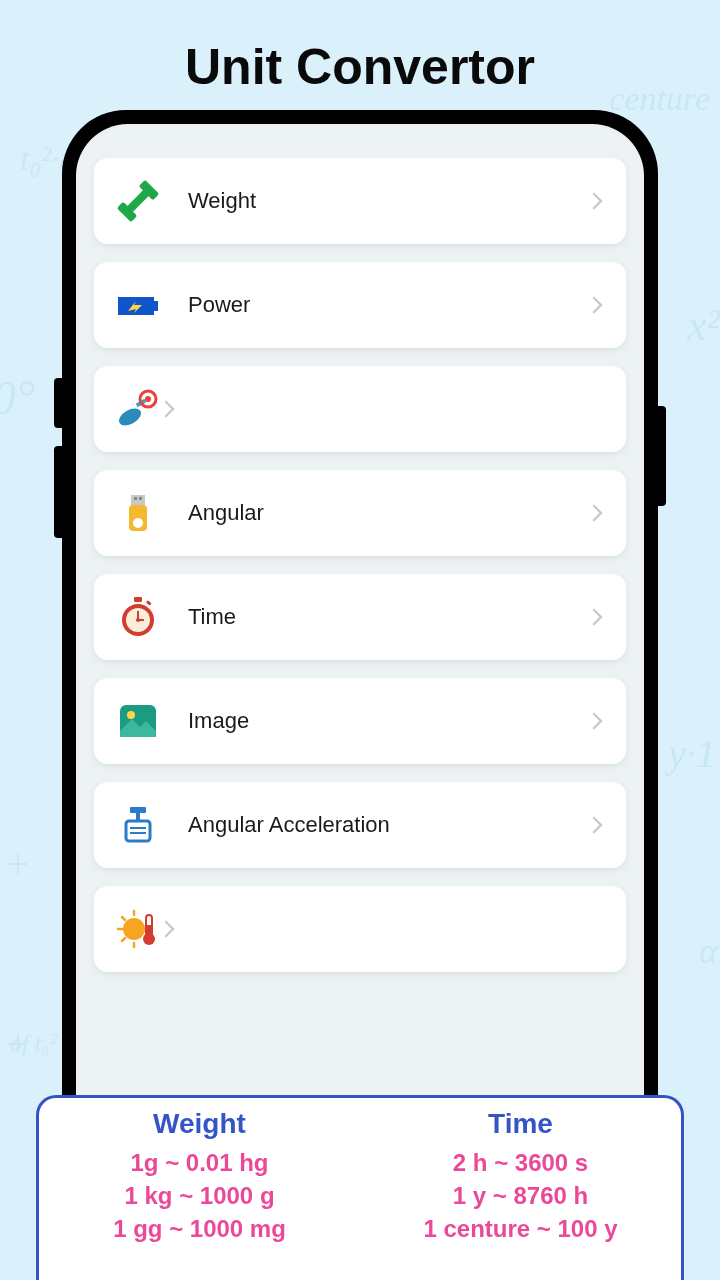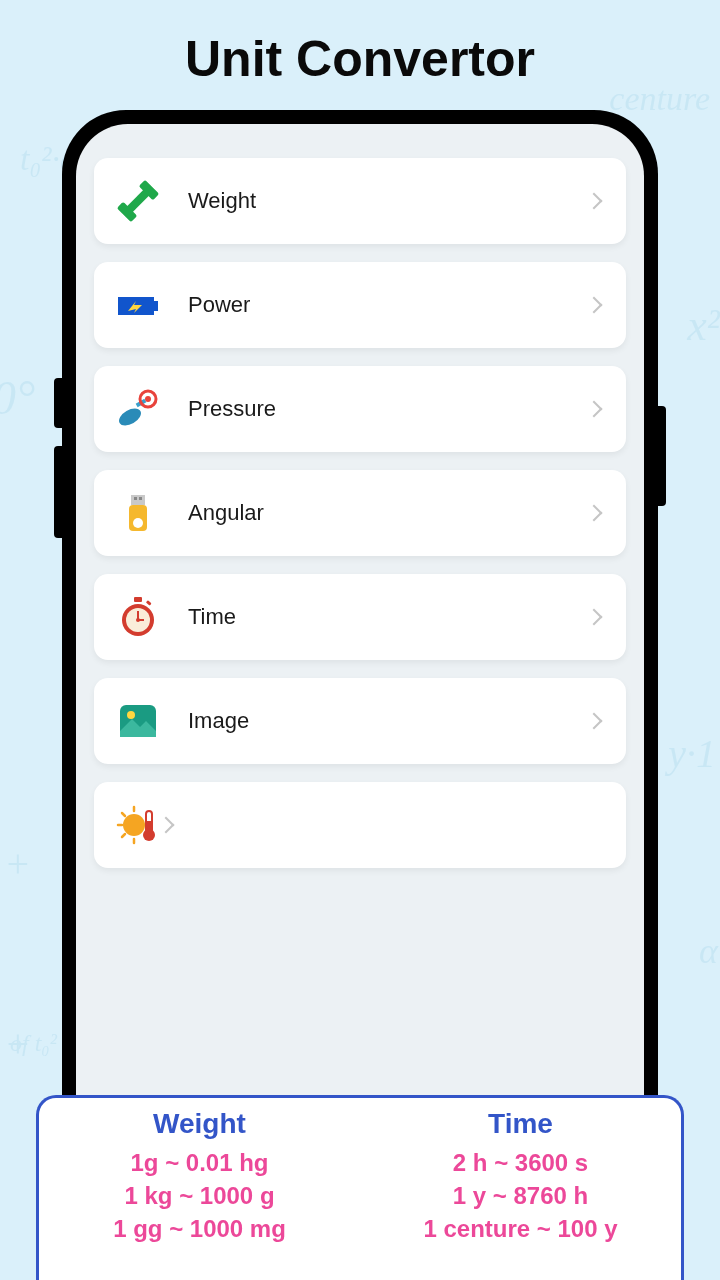--- a/index.html
+++ b/index.html
@@ -18,21 +18,21 @@
       color: #6ab5d8;
       font-family: 'Georgia', serif;
       font-style: italic;
     }
     .bg-math span { position: absolute; }
     .page-title {
       text-align: center;
       font-size: 50px;
       font-weight: 600;
       color: #0a0a0a;
-      padding-top: 30px;
+      padding-top: 38px;
       position: relative;
       z-index: 2;
     }
     .phone-frame {
       position: absolute;
       top: 110px;
       left: 50%;
       transform: translateX(-50%);
       width: 596px;
       height: 1060px;
@@ -172,21 +172,20 @@
 
     <div class="list-item">
       <div class="list-icon">
         <svg viewBox="0 0 44 44" width="44" height="44">
           <ellipse cx="14" cy="30" rx="12" ry="7" fill="#2a8bb8" transform="rotate(-30 14 30)"></ellipse>
           <rect x="20" y="14" width="10" height="4" fill="#3aa0cc" transform="rotate(-30 25 16)"></rect>
           <circle cx="32" cy="12" r="8" fill="none" stroke="#e8433c" stroke-width="3"></circle>
           <circle cx="32" cy="12" r="3" fill="#e8433c"></circle>
         </svg>
       </div>
-      <span class="list-label">Pressure</span>
       <span class="chevron"></span>
     </div>
 
     <div class="list-item">
       <div class="list-icon">
         <svg viewBox="0 0 44 44" width="44" height="44">
           <rect x="15" y="4" width="14" height="10" fill="#c9c9c9"></rect>
           <rect x="18" y="6" width="3" height="3" fill="#888"></rect>
           <rect x="23" y="6" width="3" height="3" fill="#888"></rect>
           <rect x="13" y="14" width="18" height="26" rx="4" fill="#f5b82e"></rect>
@@ -219,20 +218,33 @@
           <rect x="4" y="6" width="36" height="32" rx="6" fill="#1a9b82"></rect>
           <circle cx="15" cy="16" r="4" fill="#ffd740"></circle>
           <path d="M4 32 L16 20 L24 28 L30 22 L40 32 L40 38 L4 38 Z" fill="#3bb89e"></path>
         </svg>
       </div>
       <span class="list-label">Image</span>
       <span class="chevron"></span>
     </div>
 
 
+    <div class="list-item">
+      <div class="list-icon">
+        <svg viewBox="0 0 44 44" width="44" height="44">
+          <rect x="14" y="4" width="16" height="6" rx="1" fill="#2a7cc8"></rect>
+          <rect x="20" y="10" width="4" height="8" fill="#2a7cc8"></rect>
+          <rect x="10" y="18" width="24" height="20" rx="3" fill="none" stroke="#2a7cc8" stroke-width="3"></rect>
+          <line x1="14" y1="25" x2="30" y2="25" stroke="#2a7cc8" stroke-width="2"></line>
+          <line x1="14" y1="30" x2="30" y2="30" stroke="#2a7cc8" stroke-width="2"></line>
+        </svg>
+      </div>
+      <span class="list-label">Angular Acceleration</span>
+      <span class="chevron"></span>
+    </div>
 
     <div class="list-item">
       <div class="list-icon">
         <svg viewBox="0 0 44 44" width="44" height="44">
           <circle cx="18" cy="22" r="11" fill="#f5a522"></circle>
           <g stroke="#f5a522" stroke-width="2.5" stroke-linecap="round">
             <line x1="18" y1="4" x2="18" y2="8"></line>
             <line x1="18" y1="36" x2="18" y2="40"></line>
             <line x1="2" y1="22" x2="6" y2="22"></line>
             <line x1="6" y1="10" x2="9" y2="13"></line>

